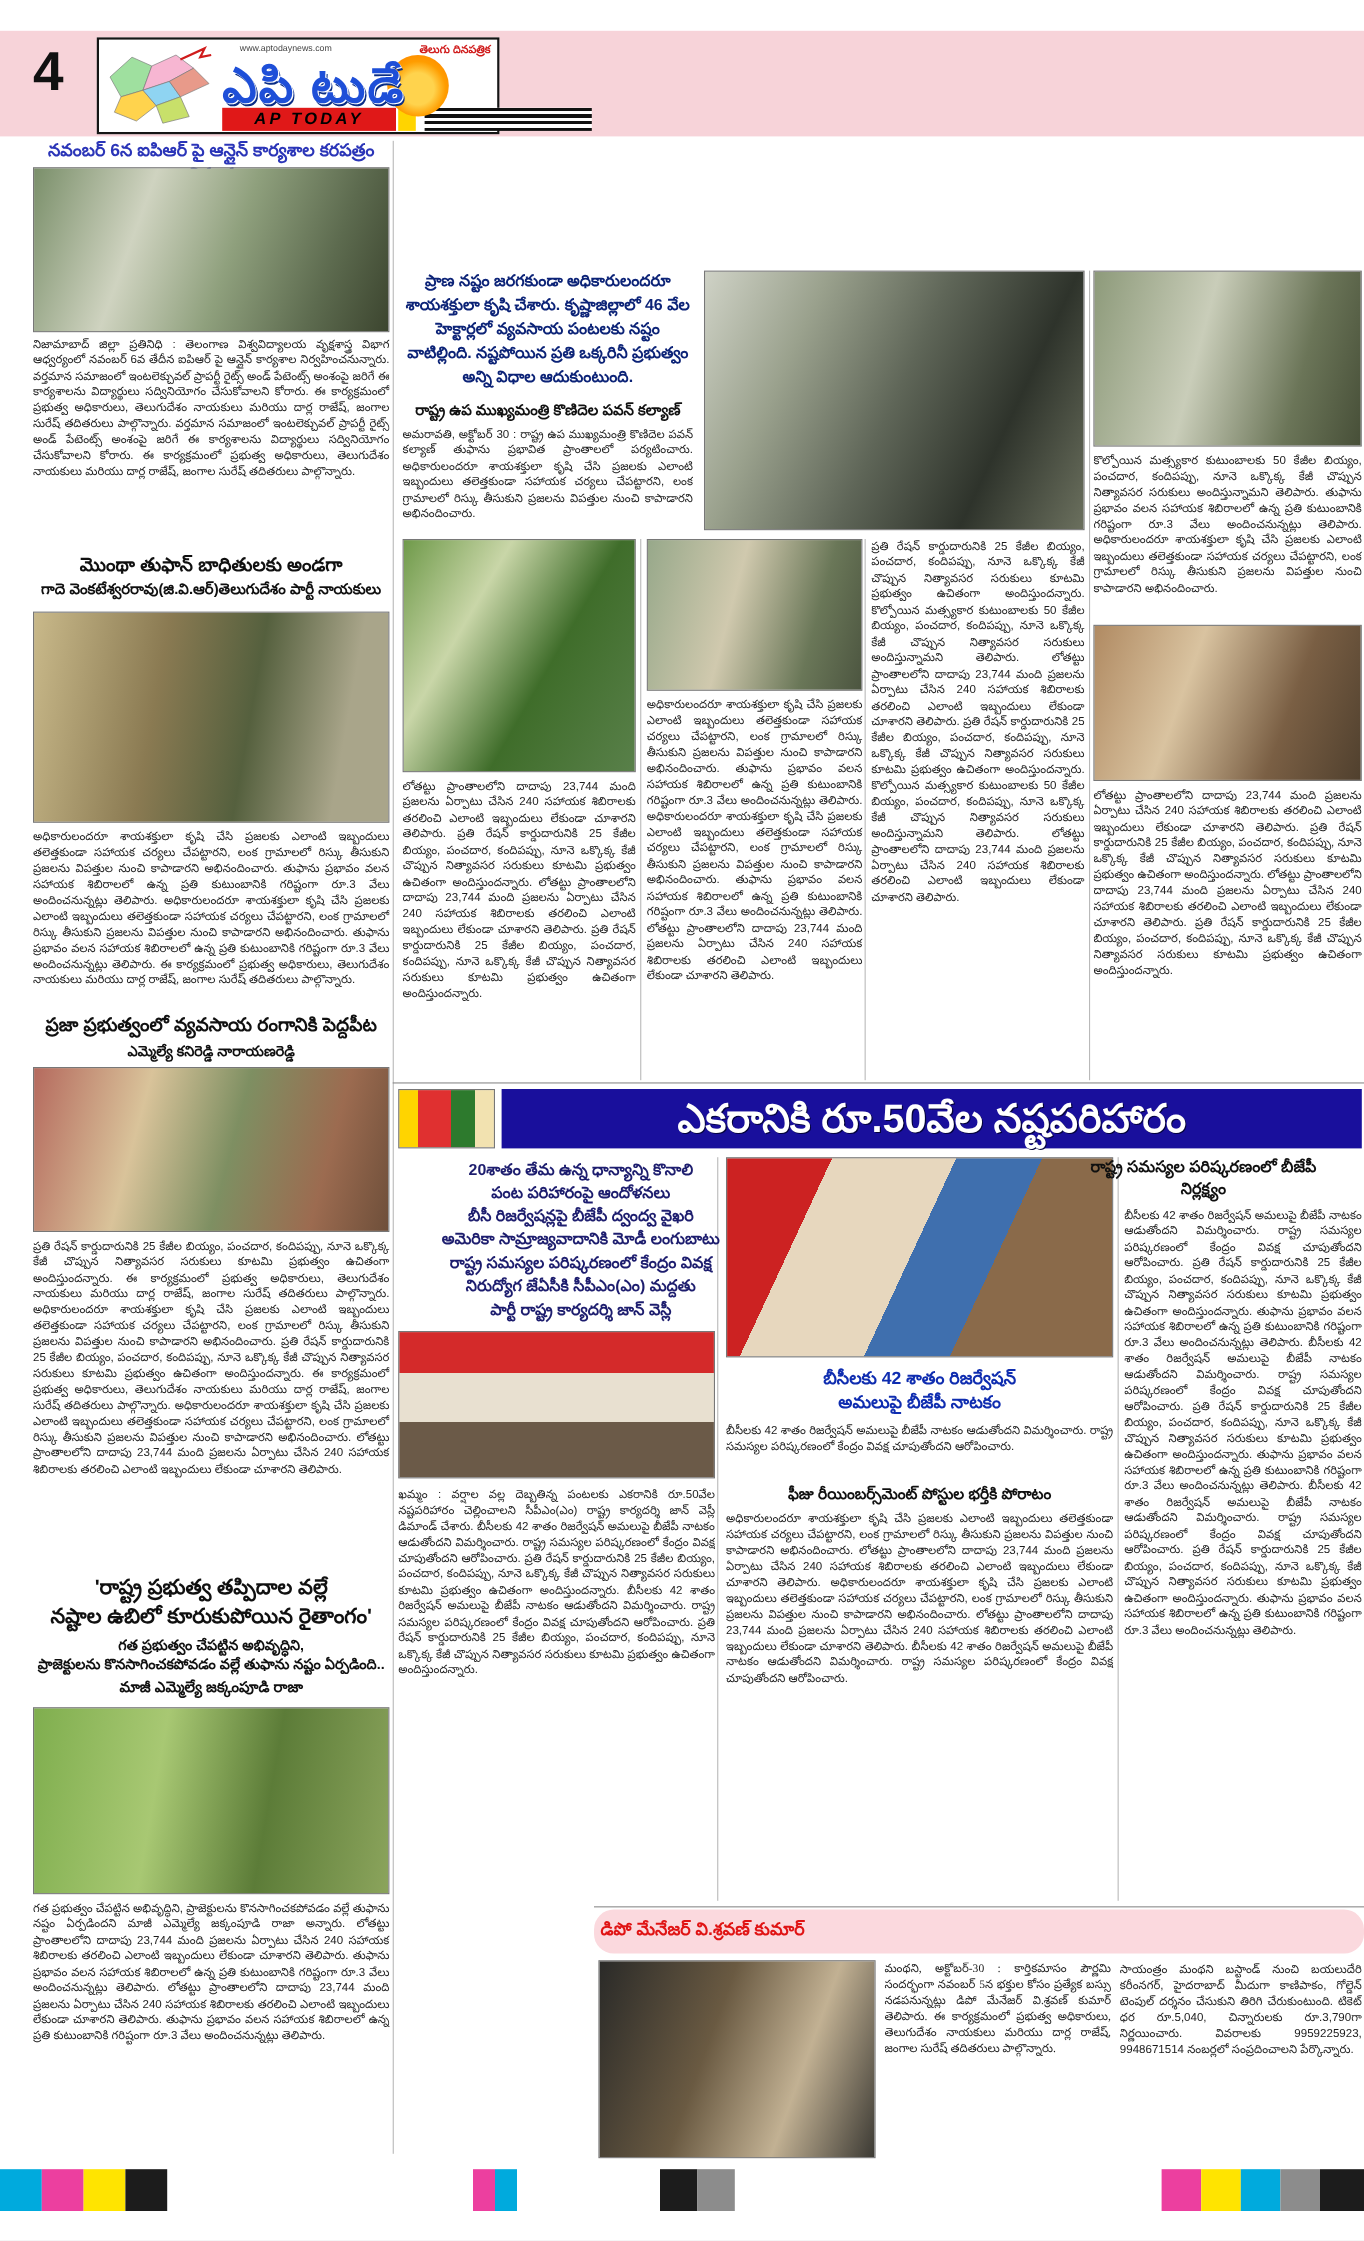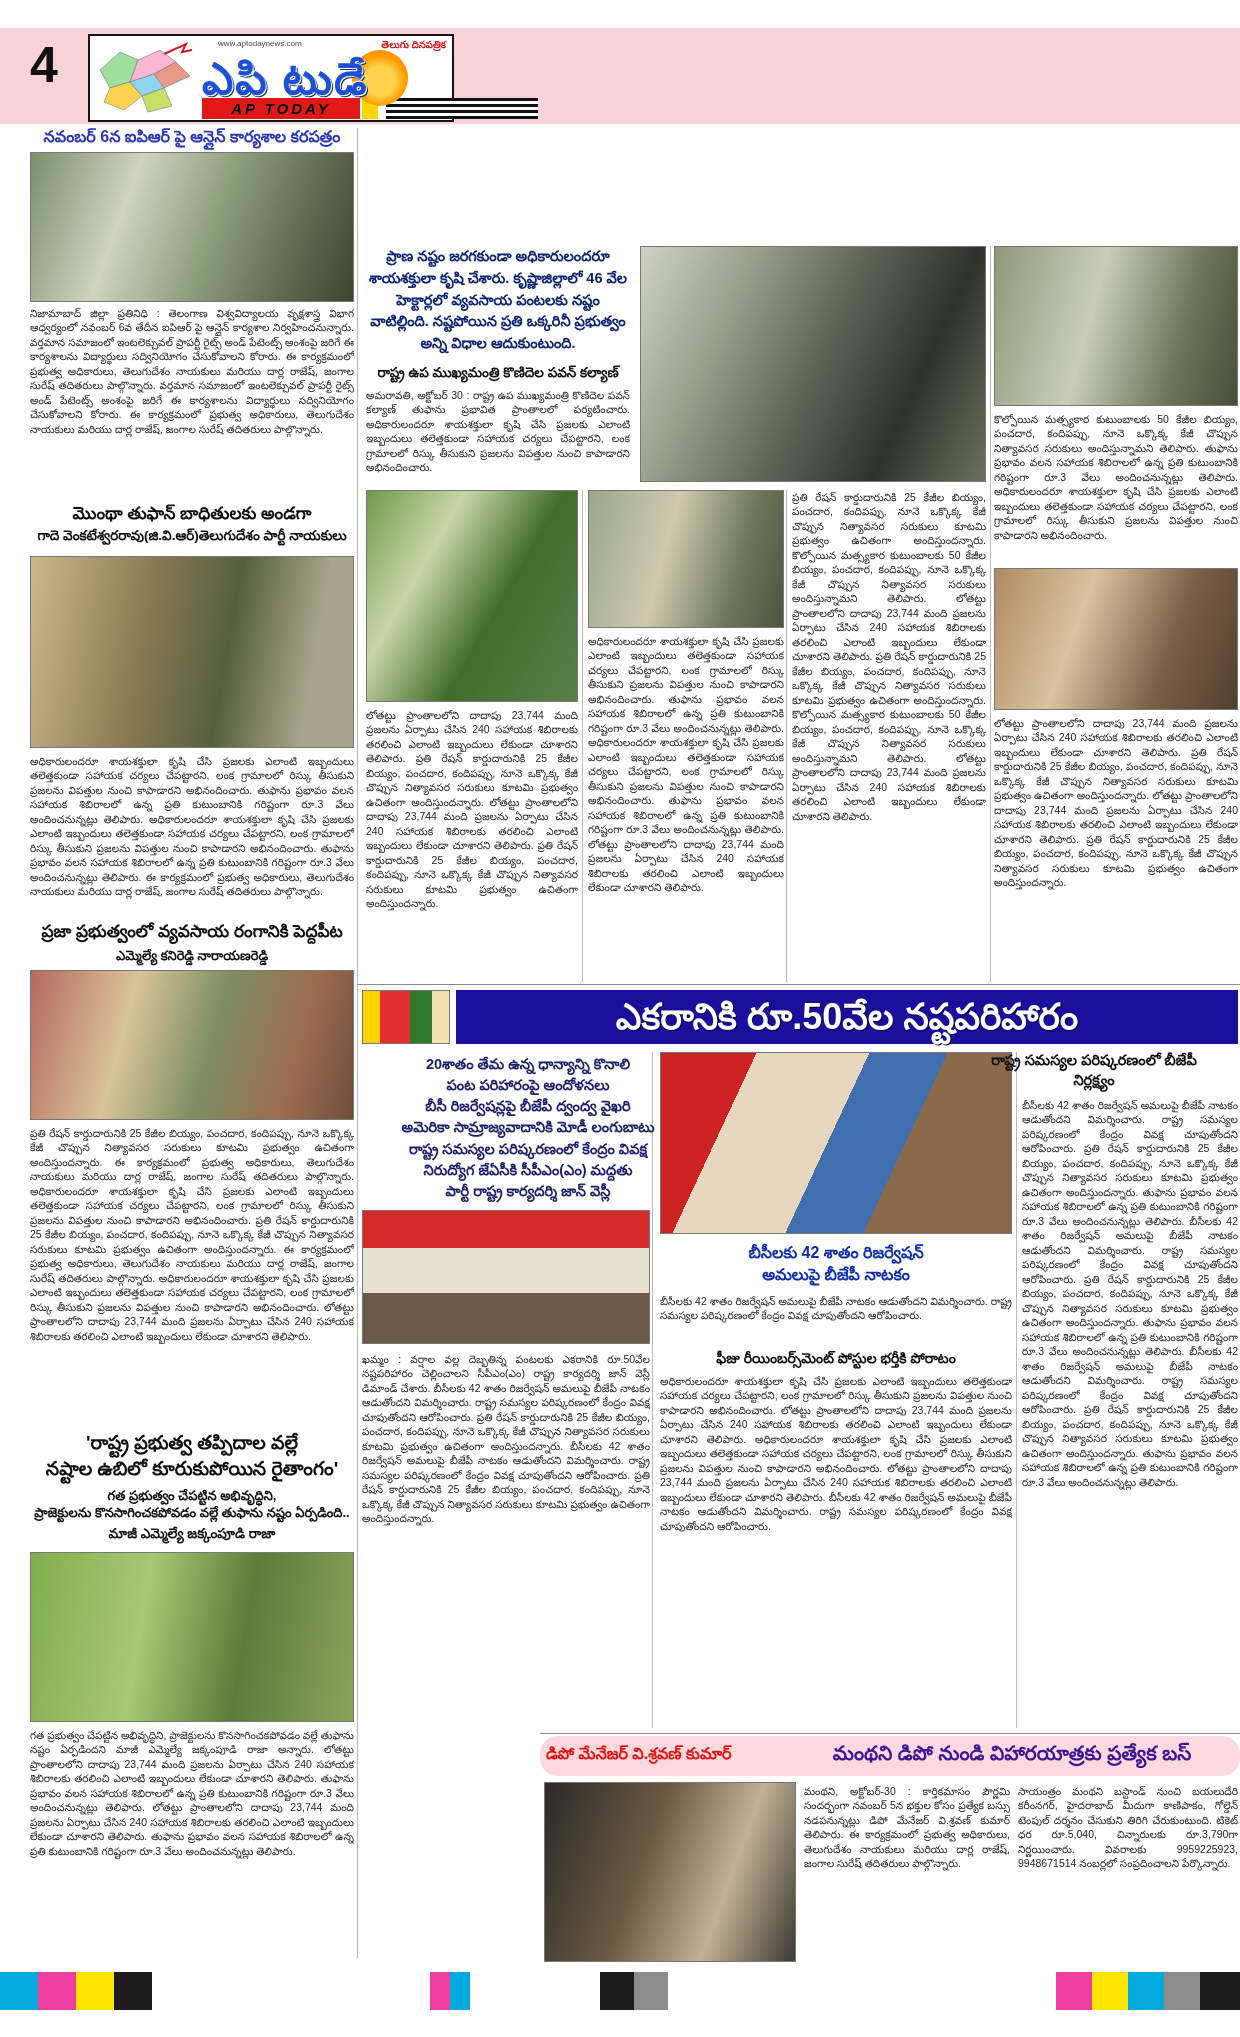--- a/index.html
+++ b/index.html
@@ -167,25 +167,24 @@
   <div class="subhead" style="left:660px;top:1266px;width:352px;font-size:16px;color:#0f2db0;">అమలుపై బీజేపీ నాటకం</div>
   <div class="body" style="left:660px;top:1294px;width:352px;height:50px;"><span>బీసీలకు 42 శాతం రిజర్వేషన్ అమలుపై బీజేపీ నాటకం ఆడుతోందని విమర్శించారు. రాష్ట్ర సమస్యల పరిష్కరణంలో కేంద్రం వివక్ష చూపుతోందని ఆరోపించారు. </span></div>
   <div class="subhead" style="left:660px;top:1350px;width:352px;font-size:14px;">ఫీజు రీయింబర్స్‌మెంట్ పోస్టుల భర్తీకి పోరాటం</div>
   <div class="body" style="left:660px;top:1374px;width:352px;height:354px;"><span>అధికారులందరూ శాయశక్తులా కృషి చేసి ప్రజలకు ఎలాంటి ఇబ్బందులు తలెత్తకుండా సహాయక చర్యలు చేపట్టారని, లంక గ్రామాలలో రిస్కు తీసుకుని ప్రజలను విపత్తుల నుంచి కాపాడారని అభినందించారు. లోతట్టు ప్రాంతాలలోని దాదాపు 23,744 మంది ప్రజలను ఏర్పాటు చేసిన 240 సహాయక శిబిరాలకు తరలించి ఎలాంటి ఇబ్బందులు లేకుండా చూశారని తెలిపారు. అధికారులందరూ శాయశక్తులా కృషి చేసి ప్రజలకు ఎలాంటి ఇబ్బందులు తలెత్తకుండా సహాయక చర్యలు చేపట్టారని, లంక గ్రామాలలో రిస్కు తీసుకుని ప్రజలను విపత్తుల నుంచి కాపాడారని అభినందించారు. లోతట్టు ప్రాంతాలలోని దాదాపు 23,744 మంది ప్రజలను ఏర్పాటు చేసిన 240 సహాయక శిబిరాలకు తరలించి ఎలాంటి ఇబ్బందులు లేకుండా చూశారని తెలిపారు. </span><span>బీసీలకు 42 శాతం రిజర్వేషన్ అమలుపై బీజేపీ నాటకం ఆడుతోందని విమర్శించారు. రాష్ట్ర సమస్యల పరిష్కరణంలో కేంద్రం వివక్ష చూపుతోందని ఆరోపించారు. </span></div>
 
   <div class="subhead" style="left:986px;top:1052px;width:216px;font-size:14.5px;">రాష్ట్ర సమస్యల పరిష్కరణంలో బీజేపీ నిర్లక్ష్యం</div>
   <div class="body" style="left:1022px;top:1098px;width:216px;height:630px;"><span>బీసీలకు 42 శాతం రిజర్వేషన్ అమలుపై బీజేపీ నాటకం ఆడుతోందని విమర్శించారు. రాష్ట్ర సమస్యల పరిష్కరణంలో కేంద్రం వివక్ష చూపుతోందని ఆరోపించారు. ప్రతి రేషన్ కార్డుదారునికి 25 కేజీల బియ్యం, పంచదార, కందిపప్పు, నూనె ఒక్కొక్క కేజీ చొప్పున నిత్యావసర సరుకులు కూటమి ప్రభుత్వం ఉచితంగా అందిస్తుందన్నారు. తుఫాను ప్రభావం వలన సహాయక శిబిరాలలో ఉన్న ప్రతి కుటుంబానికి గరిష్టంగా రూ.3 వేలు అందించనున్నట్లు తెలిపారు. బీసీలకు 42 శాతం రిజర్వేషన్ అమలుపై బీజేపీ నాటకం ఆడుతోందని విమర్శించారు. రాష్ట్ర సమస్యల పరిష్కరణంలో కేంద్రం వివక్ష చూపుతోందని ఆరోపించారు. ప్రతి రేషన్ కార్డుదారునికి 25 కేజీల బియ్యం, పంచదార, కందిపప్పు, నూనె ఒక్కొక్క కేజీ చొప్పున నిత్యావసర సరుకులు కూటమి ప్రభుత్వం ఉచితంగా అందిస్తుందన్నారు. తుఫాను ప్రభావం వలన సహాయక శిబిరాలలో ఉన్న ప్రతి కుటుంబానికి గరిష్టంగా రూ.3 వేలు అందించనున్నట్లు తెలిపారు. బీసీలకు 42 శాతం రిజర్వేషన్ అమలుపై బీజేపీ నాటకం ఆడుతోందని విమర్శించారు. రాష్ట్ర సమస్యల పరిష్కరణంలో కేంద్రం వివక్ష చూపుతోందని ఆరోపించారు. ప్రతి రేషన్ కార్డుదారునికి 25 కేజీల బియ్యం, పంచదార, కందిపప్పు, నూనె ఒక్కొక్క కేజీ చొప్పున నిత్యావసర సరుకులు కూటమి ప్రభుత్వం ఉచితంగా అందిస్తుందన్నారు. తుఫాను ప్రభావం వలన సహాయక శిబిరాలలో ఉన్న ప్రతి కుటుంబానికి గరిష్టంగా రూ.3 వేలు అందించనున్నట్లు తెలిపారు. </span></div>
 
   <div class="buspink">
     <div class="buscap">డిపో మేనేజర్ వి.శ్రవణ్ కుమార్</div>
-    <div class="bushead">మంథని డిపో నుండి విహారయాత్రకు ప్రత్యేక బస్</div>
   </div>
   <div class="photo" style="left:544px;top:1782px;width:252px;height:180px;
        background:linear-gradient(110deg,#2a2a28,#6a5a42 40%,#c2b193 70%,#3c3a34);"></div>
-  <div class="body" style="left:804px;top:1784px;width:206px;height:178px;"><span>మంథని, అక్టోబర్-30 : కార్తికమాసం పౌర్ణమి సందర్భంగా నవంబర్ 5న భక్తుల కోసం ప్రత్యేక బస్సు నడపనున్నట్లు డిపో మేనేజర్ వి.శ్రవణ్ కుమార్ తెలిపారు. </span><span>ఈ కార్యక్రమంలో ప్రభుత్వ అధికారులు, తెలుగుదేశం నాయకులు మరియు దార్ల రాజేష్, జంగాల సురేష్ తదితరులు పాల్గొన్నారు. </span></div>
+  <div class="body" style="left:804px;top:1784px;width:206px;height:178px;font-family:Liberation Serif, serif;"><span>మంథని, అక్టోబర్-30 : కార్తికమాసం పౌర్ణమి సందర్భంగా నవంబర్ 5న భక్తుల కోసం ప్రత్యేక బస్సు నడపనున్నట్లు డిపో మేనేజర్ వి.శ్రవణ్ కుమార్ తెలిపారు. </span><span>ఈ కార్యక్రమంలో ప్రభుత్వ అధికారులు, తెలుగుదేశం నాయకులు మరియు దార్ల రాజేష్, జంగాల సురేష్ తదితరులు పాల్గొన్నారు. </span></div>
   <div class="body" style="left:1018px;top:1784px;width:220px;height:178px;"><span>సాయంత్రం మంథని బస్టాండ్ నుంచి బయలుదేరి కరీంనగర్, హైదరాబాద్ మీదుగా కాణిపాకం, గోల్డెన్ టెంపుల్ దర్శనం చేసుకుని తిరిగి చేరుకుంటుంది. టికెట్ ధర రూ.5,040, చిన్నారులకు రూ.3,790గా నిర్ణయించారు. వివరాలకు 9959225923, 9948671514 నంబర్లలో సంప్రదించాలని పేర్కొన్నారు. </span></div>
 
   <div class="sq" style="left:0;width:38px;background:#00aadd;"></div>
   <div class="sq" style="left:38px;width:38px;background:#ec3f9f;"></div>
   <div class="sq" style="left:76px;width:38px;background:#ffe400;"></div>
   <div class="sq" style="left:114px;width:38px;background:#1c1c1c;"></div>
   <div class="sq" style="left:430px;width:20px;background:#ec3f9f;"></div>
   <div class="sq" style="left:450px;width:20px;background:#00aadd;"></div>
   <div class="sq" style="left:600px;width:34px;background:#1c1c1c;"></div>
   <div class="sq" style="left:634px;width:34px;background:#8c8c8c;"></div>

